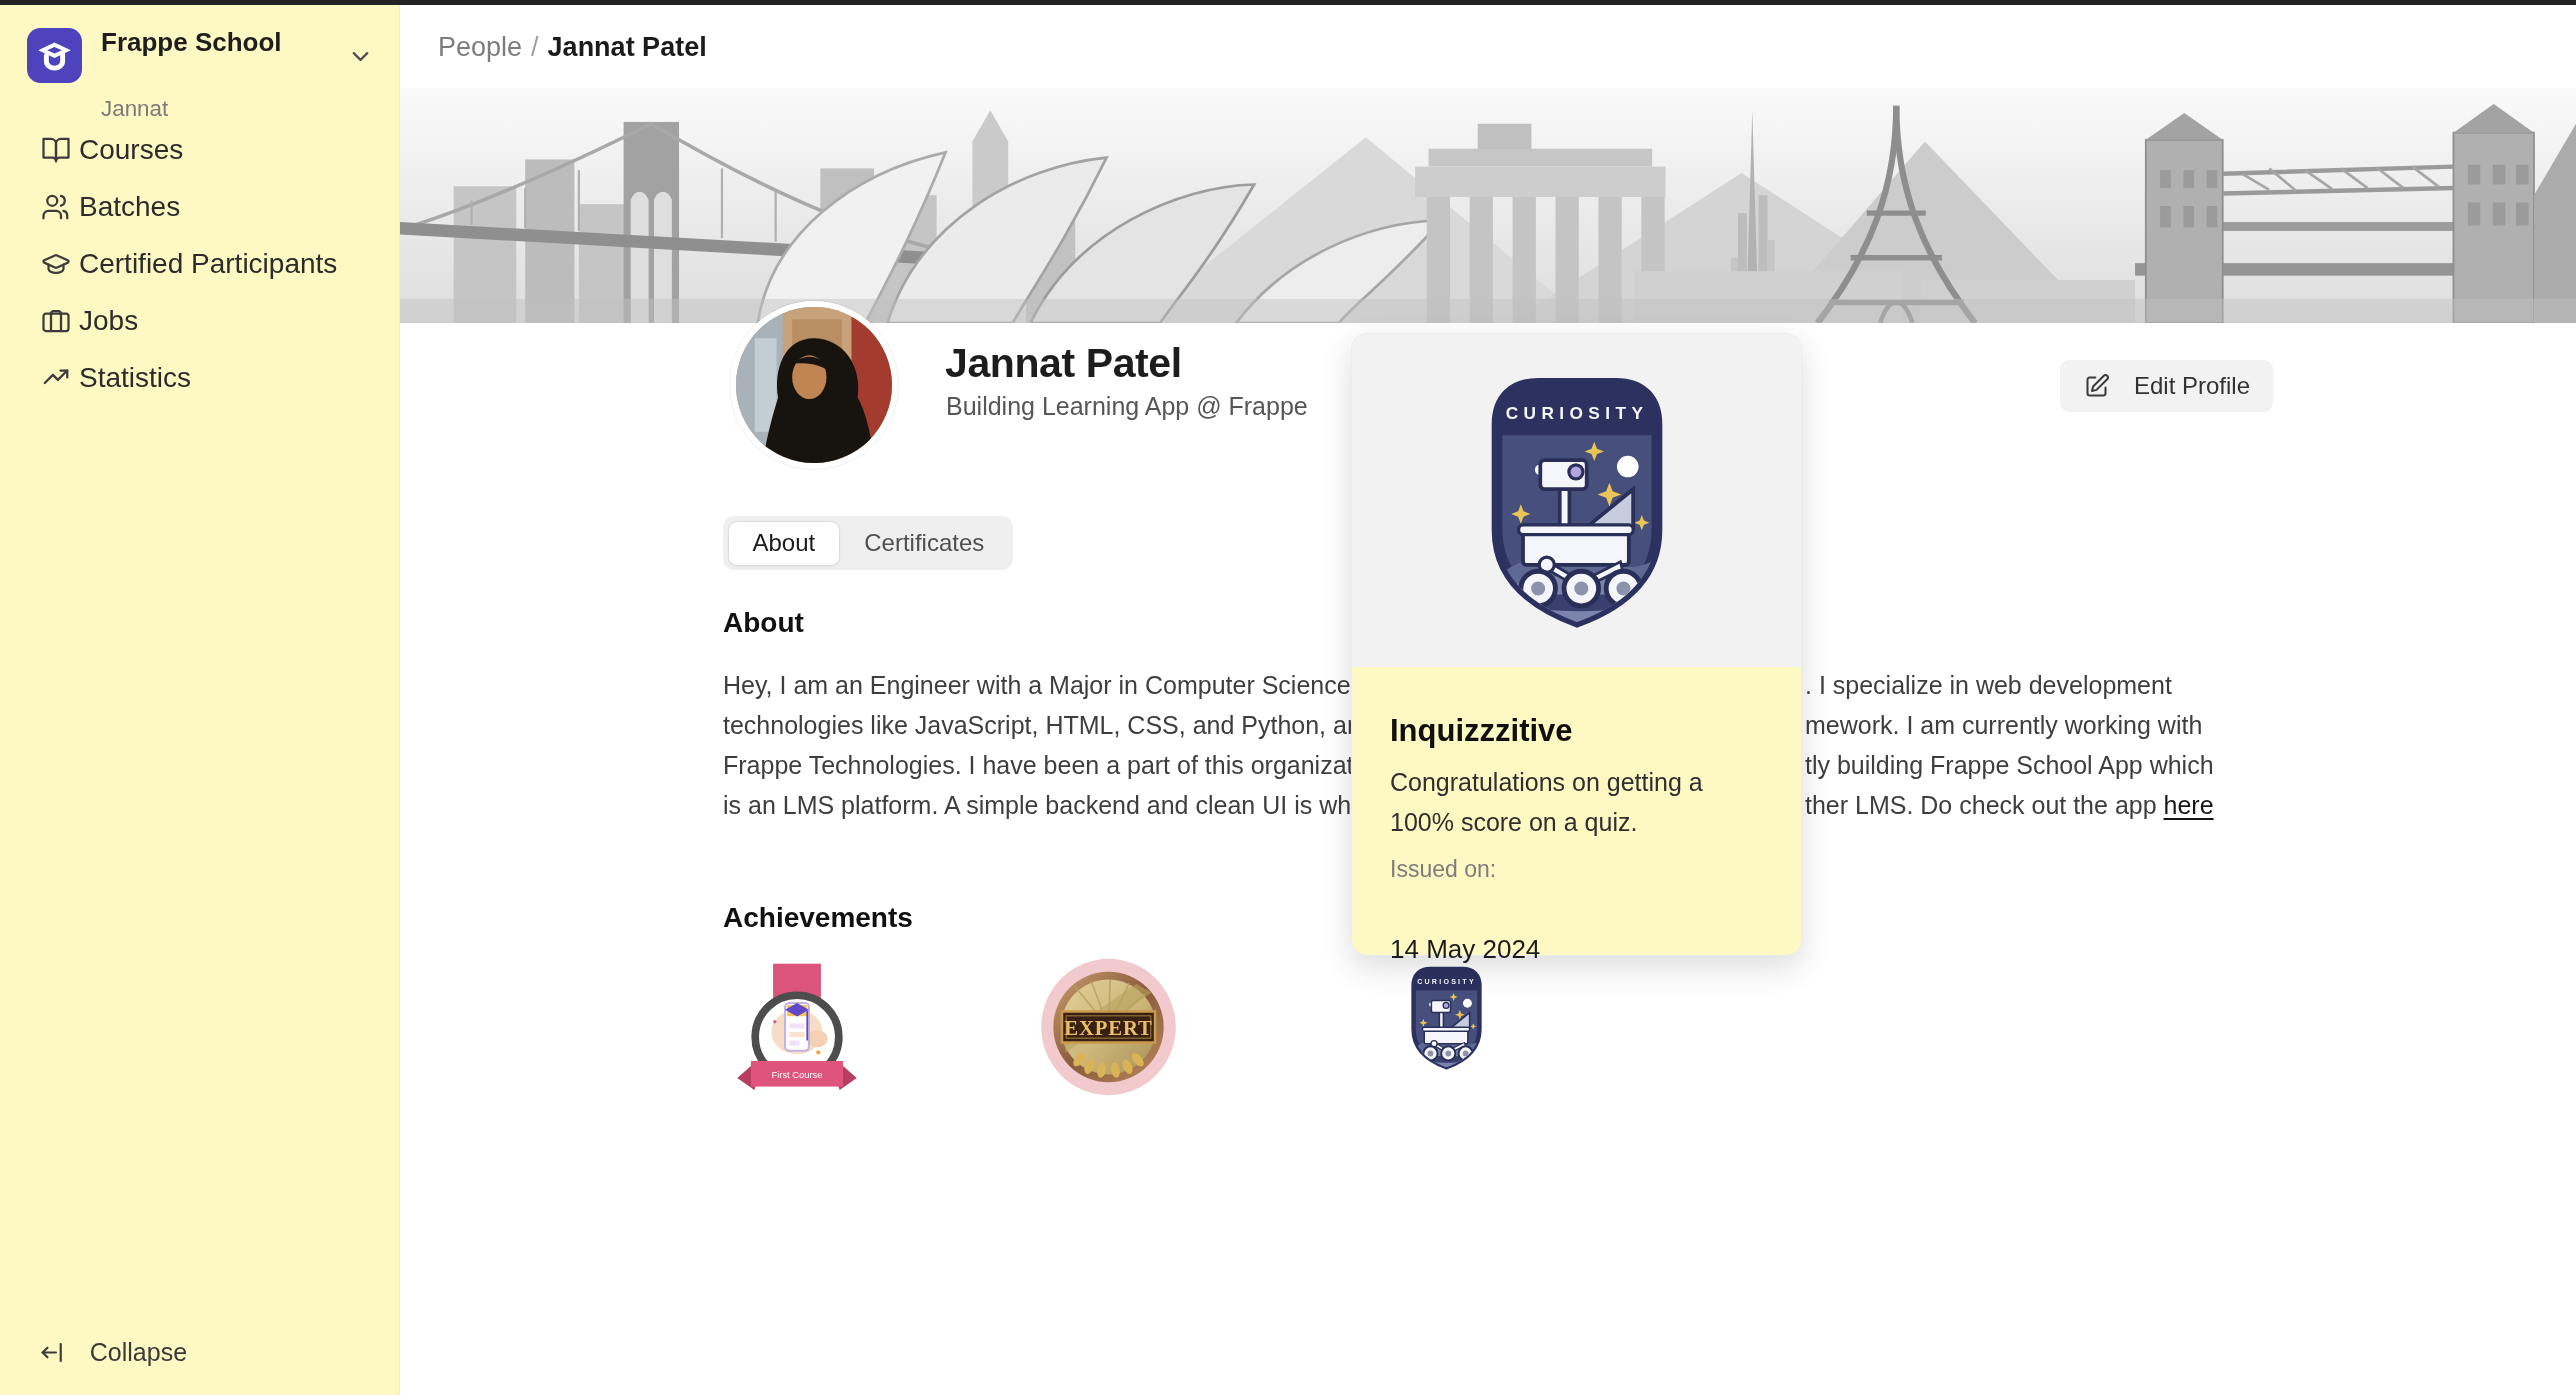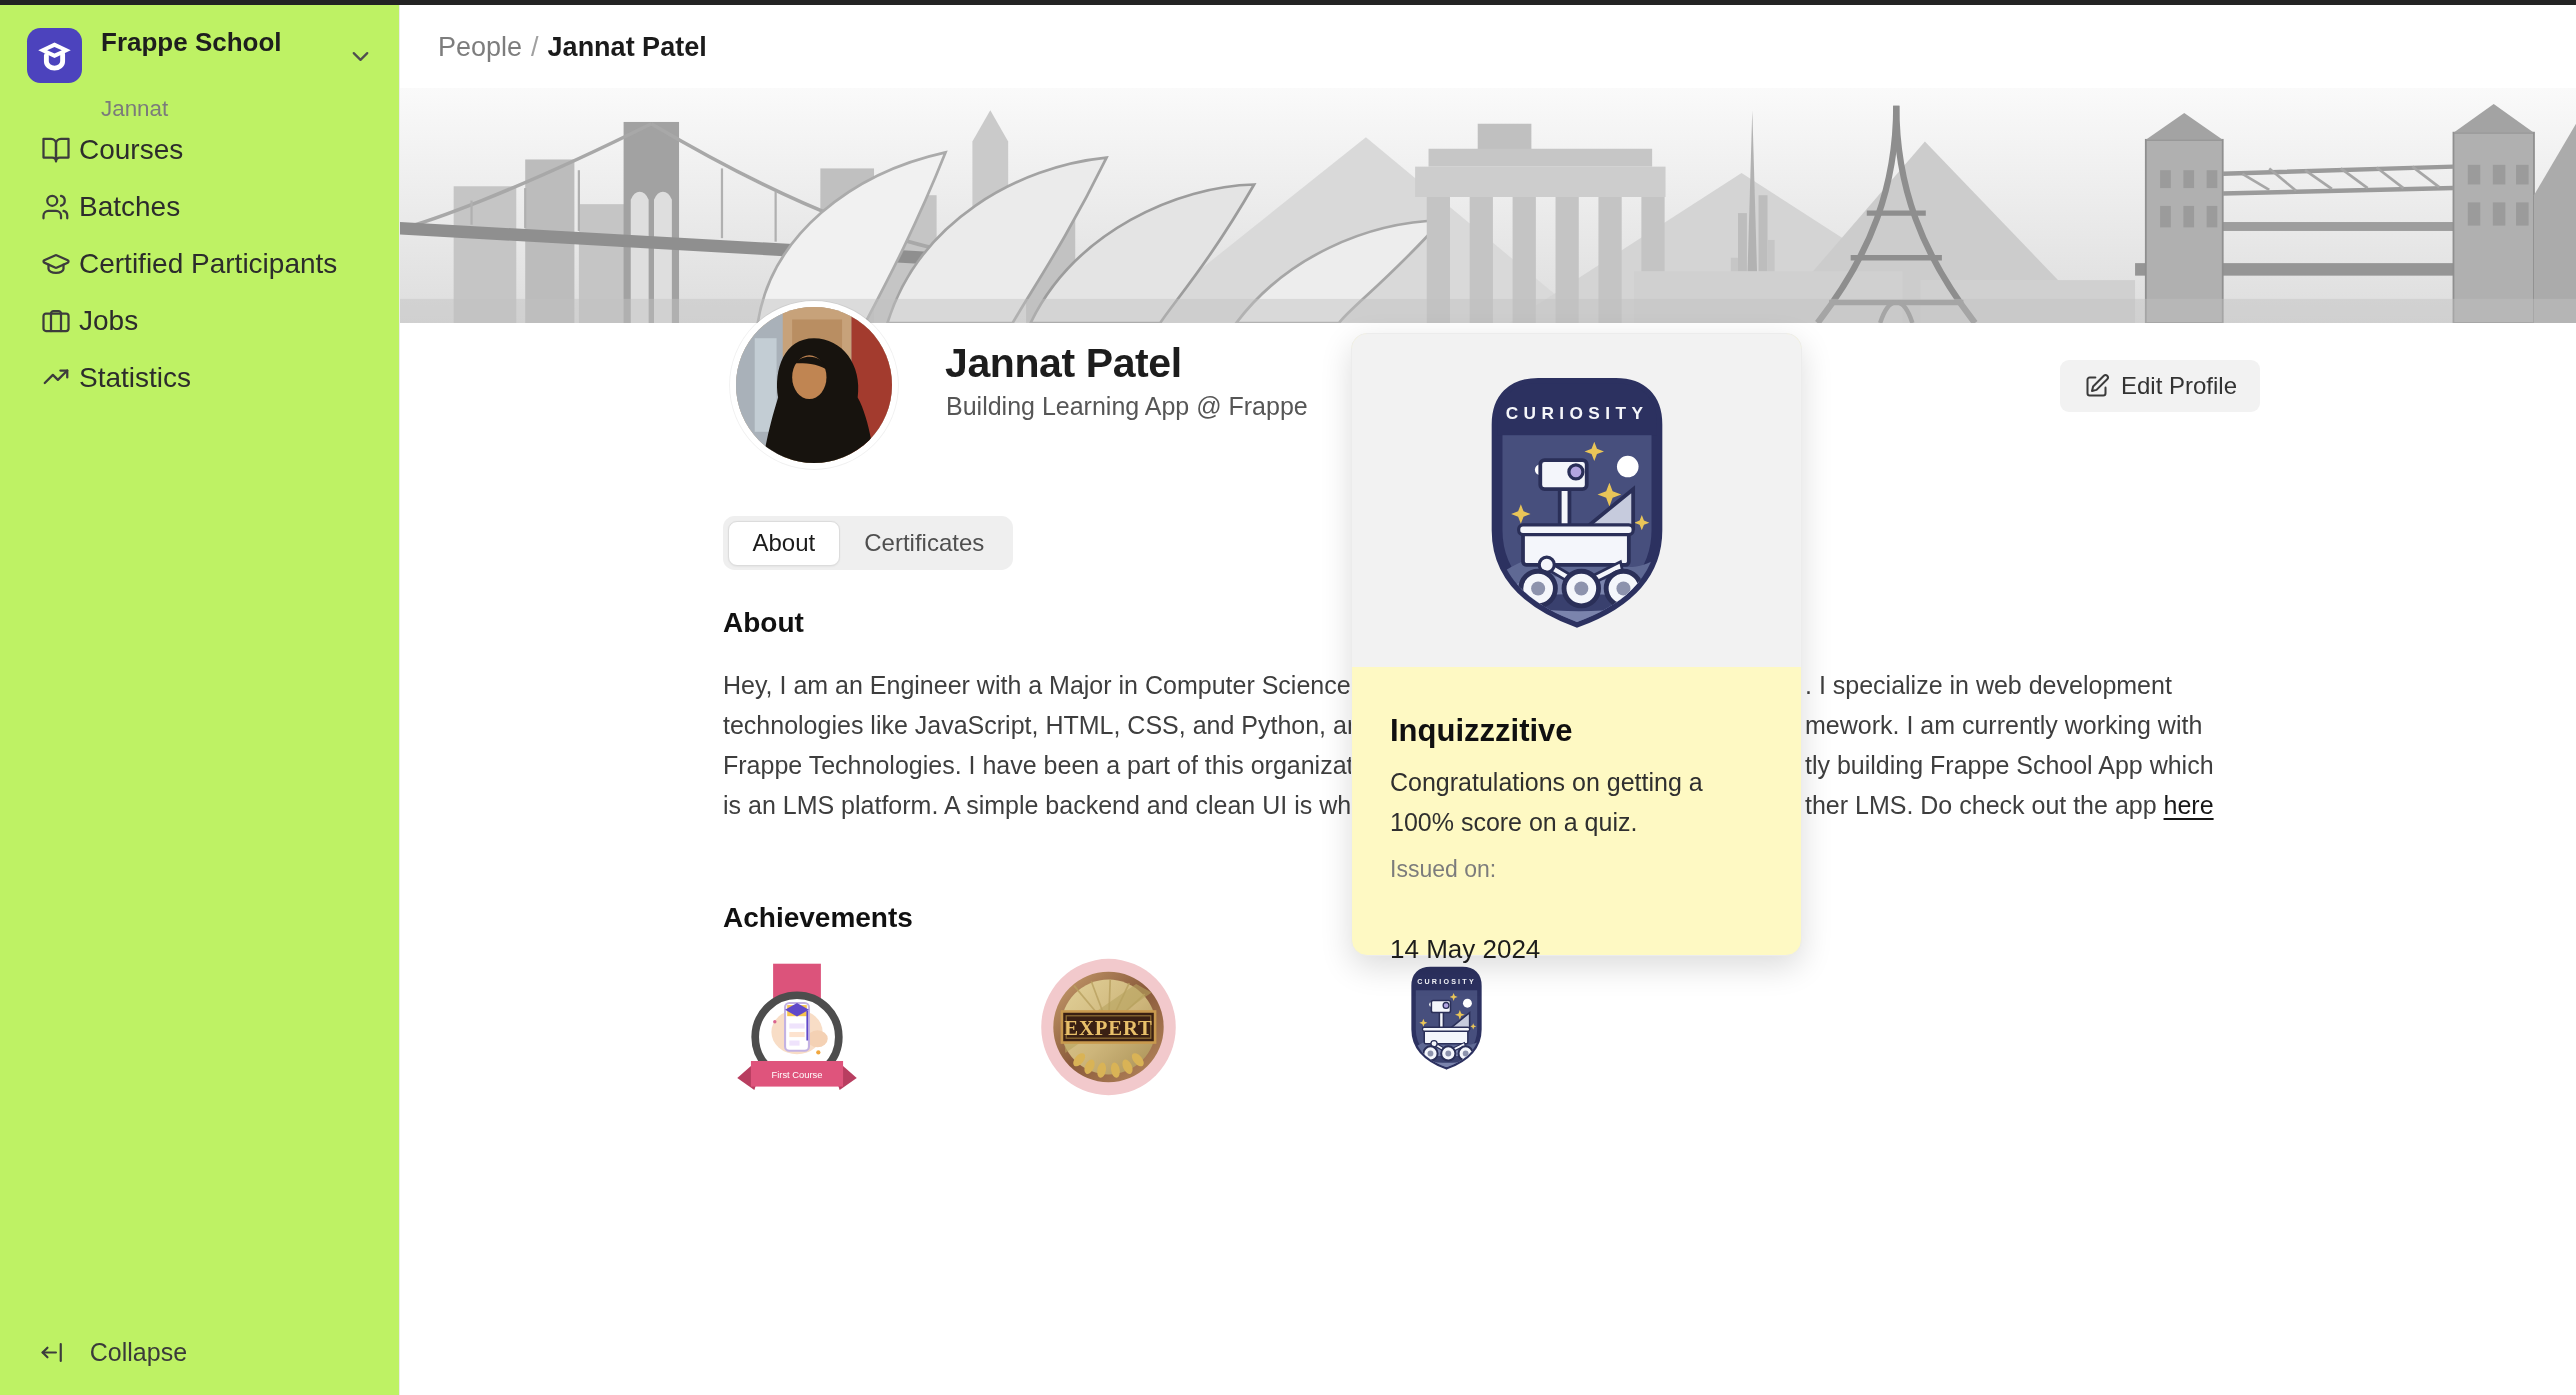--- a/index.html
+++ b/index.html
@@ -4,21 +4,21 @@
 <style>
   * { margin:0; padding:0; box-sizing:border-box; }
   html,body { width:2576px; height:1395px; overflow:hidden; background:#ffffff;
               font-family:"Liberation Sans", sans-serif; }
   .abs { position:absolute; }
 
   
   .top-strip { left:0; top:0; width:2576px; height:4.5px; background:#232323; }
 
   
-  .sidebar { left:0; top:4.5px; width:400px; height:1391px; background:#bef264;
+  .sidebar { left:0; top:4.5px; width:400px; height:1391px; background:#fef9c3;
              border-right:0.9px solid #ebebeb; }
   .brand { position:absolute; left:0; top:20.6px; width:400px; height:63px; cursor:pointer; }
   .brand-logo { position:absolute; left:27px; top:2.7px; width:55px; height:55px;
                 border-radius:13.4px; background:#4c43bd; display:flex; align-items:center; justify-content:center; }
   .brand-title { position:absolute; left:101px; top:1.8px; font-size:26px; font-weight:600; color:#1e1e1e; }
   .brand-sub   { position:absolute; left:101px; top:33px; font-size:22.4px; color:#7b7b7b;margin-top:38px; }
   .brand-chevron { position:absolute; left:347px; top:18px; color:#4f4f4f; }
 
   .nav { position:absolute; left:0; top:117px; width:400px; }
   .nav-item { position:relative; height:57px; display:flex; align-items:center;
@@ -41,21 +41,21 @@
   .cover { left:400px; top:88px; width:2176px; height:235px; display:block; }
 
   
   .avatar { left:730px; top:301px; width:168px; height:168px; border-radius:50%;
             border:6.3px solid #ffffff; overflow:hidden; background:#cbb294;
             box-shadow:0 0 0 0.9px rgba(0,0,0,.06); }
   .profile-name { left:945px; top:340px; font-size:41px; font-weight:700; color:#1d1d1d; letter-spacing:-0.4px; }
   .profile-tagline { left:946px; top:392px; font-size:25px; color:#565656; }
 
   .edit-btn { left:2060px; top:360px; height:52px; padding:0 23px; display:inline-flex;
-              align-items:center; gap:11px; background:#f2f2f2; border:none; border-radius:9px;
+              align-items:center; gap:24px; background:#f2f2f2; border:none; border-radius:9px;
               font-size:24px; color:#333333; font-family:inherit; cursor:pointer; }
   .edit-btn svg { width:27px; height:27px; color:#3b3b3b; }
 
   
   .tabs { left:723px; top:516px; display:inline-flex; background:#efefef; border-radius:11.6px; padding:4.5px; }
   .tab { height:45px; display:flex; align-items:center; padding:0 24px; font-size:24px;
          border-radius:9px; cursor:pointer; color:#4f4f4f; }
   .tab.active { background:#ffffff; border:0.9px solid #dcdcdc; color:#1b1b1b; font-weight:500;
                 box-shadow:0 0.9px 1.8px rgba(0,0,0,.05); }
 

